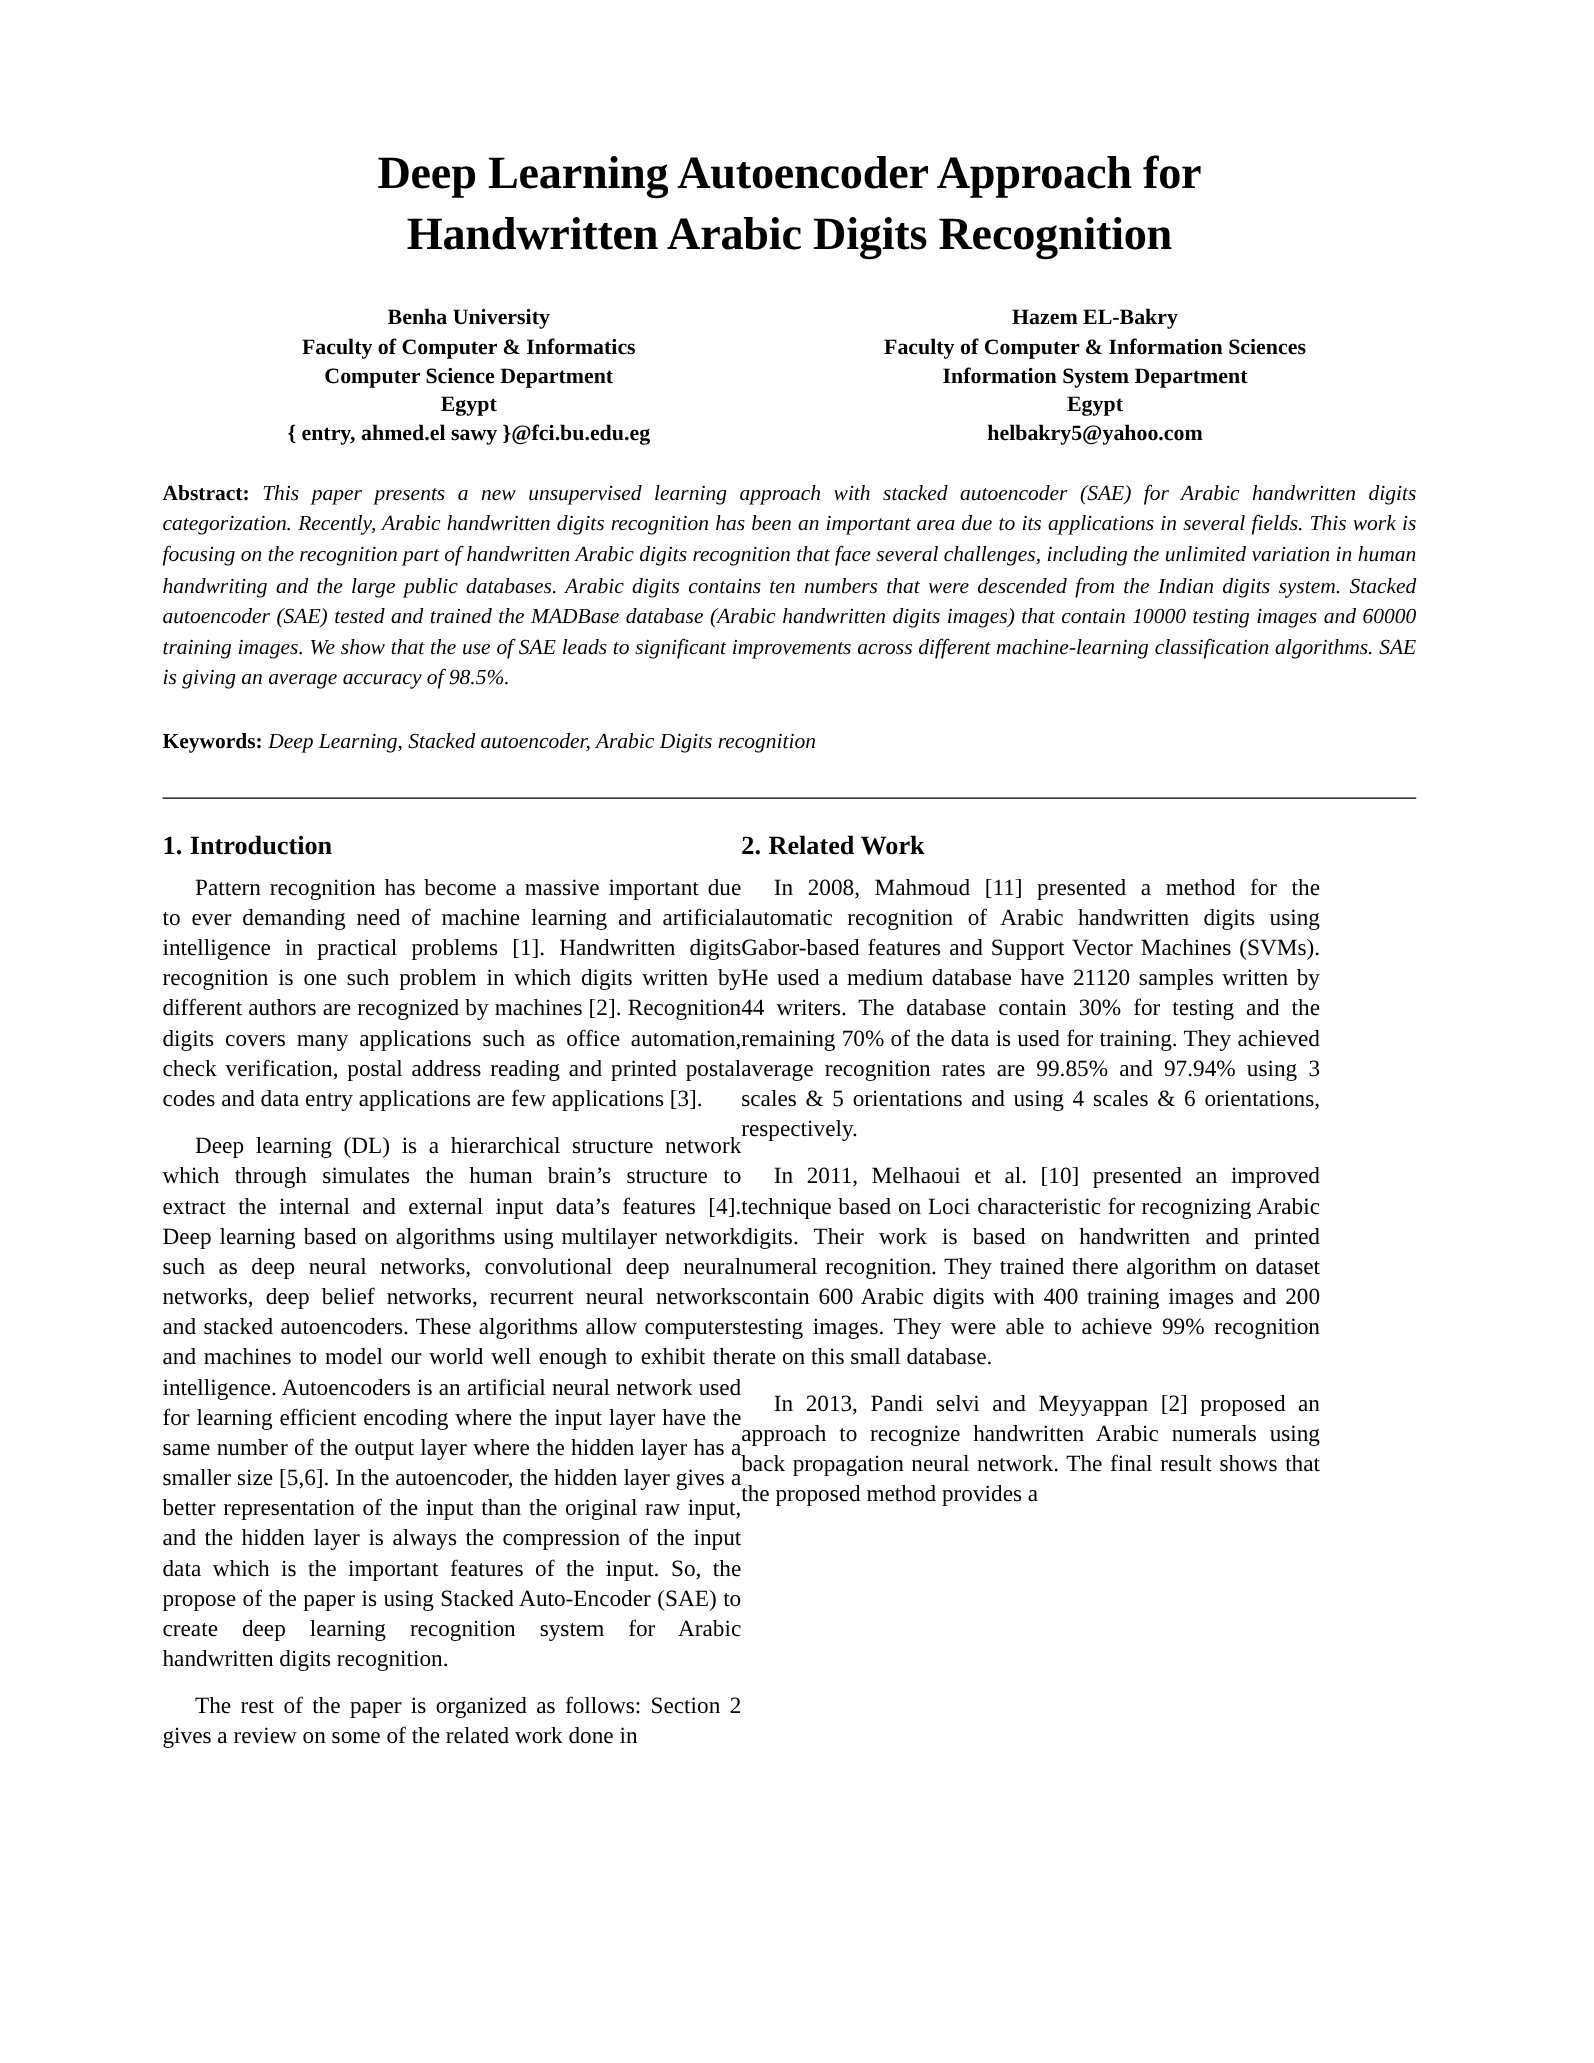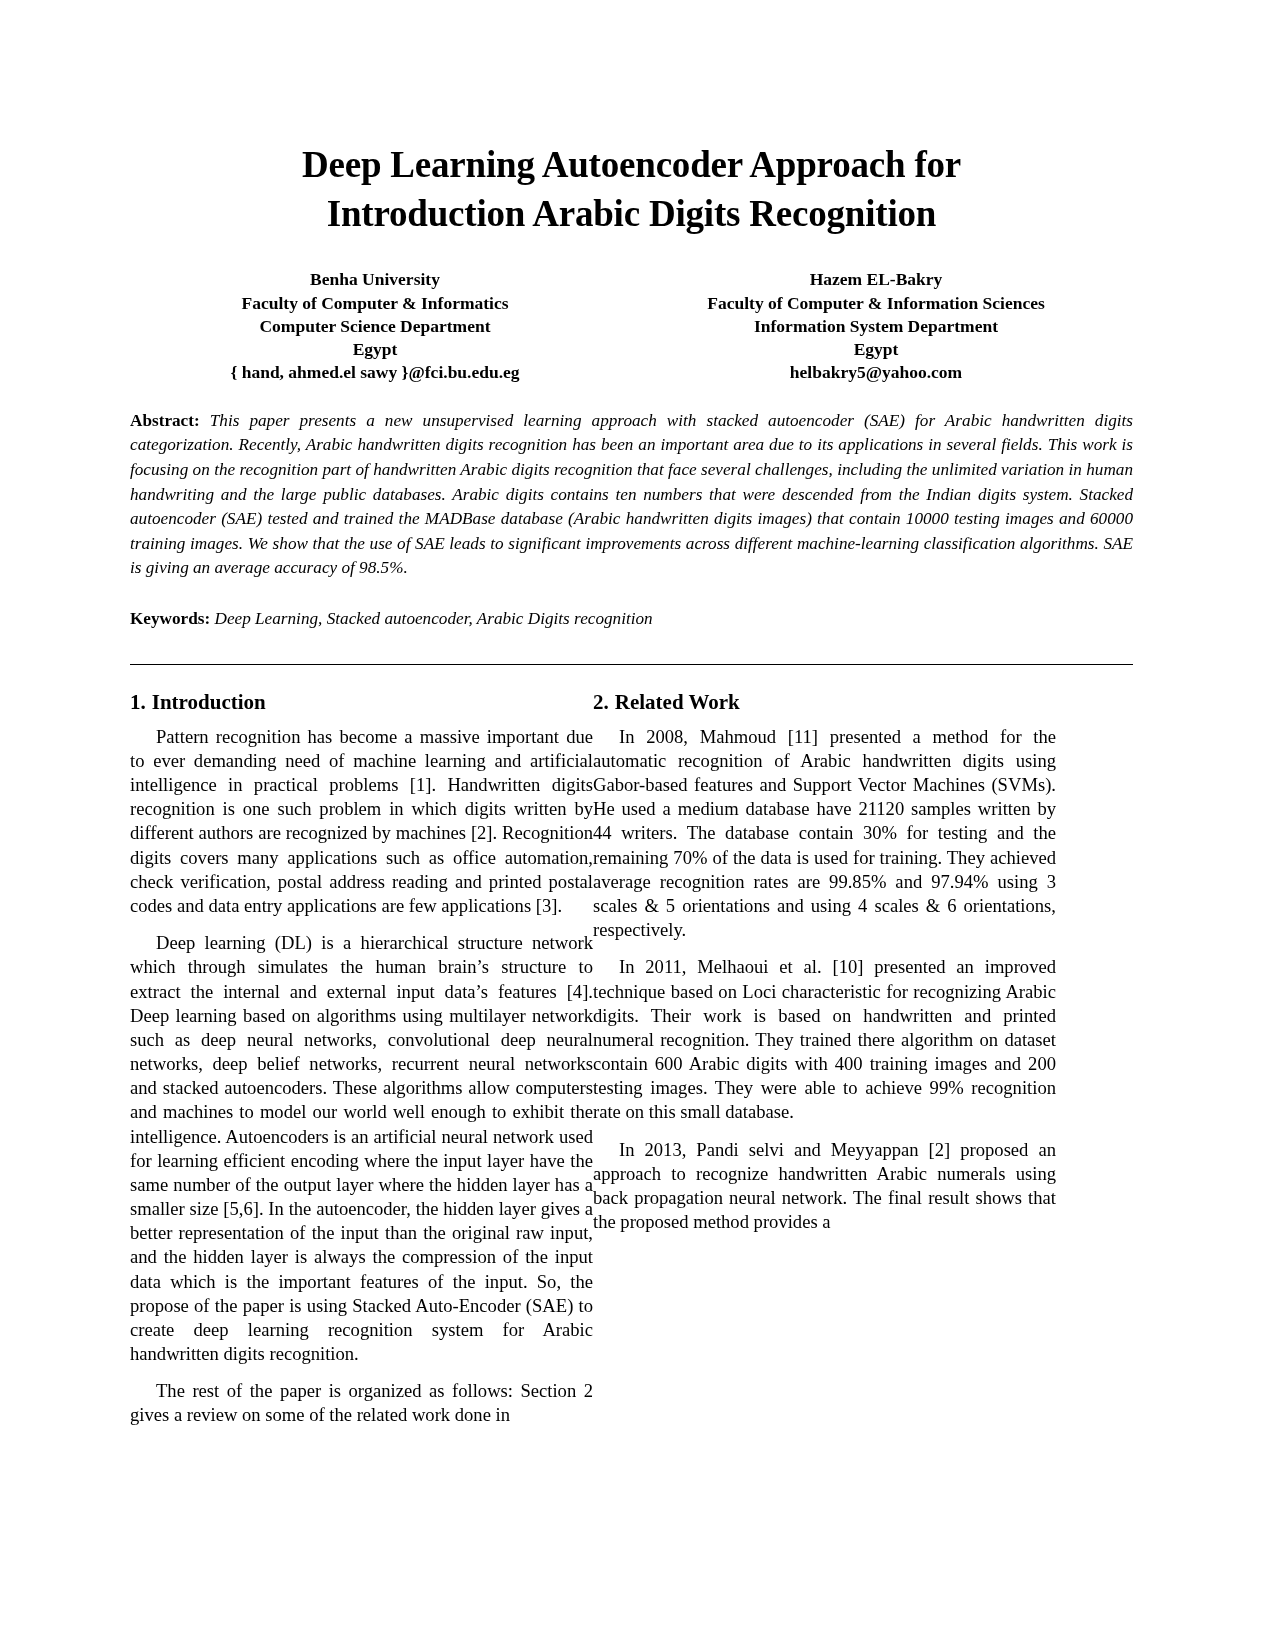--- a/index.html
+++ b/index.html
@@ -13,21 +13,21 @@
     height: 1650px;
     font-family: "Liberation Serif", "DejaVu Serif", serif;
     color: #000000;
     position: relative;
     overflow: hidden;
   }
   .page {
     width: 1263px;
     height: 1650px;
     box-sizing: border-box;
-    padding: 118px 130px 40px 130px;
+    padding: 92px 130px 40px 130px;
     position: relative;
   }
 
   
   .title {
     text-align: center;
     font-weight: bold;
     font-size: 37px;
     line-height: 1.33;
     letter-spacing: -0.2px;
@@ -116,30 +116,30 @@
     margin-bottom: 0;
   }
 </style>
 </head>
 <body>
 
 <div class="page">
 
   <div class="title">
     <span>Deep Learning Autoencoder Approach for</span><br>
-    <span>Introduction Arabic Digits Recognition</span>
+    <span>Handwritten Arabic Digits Recognition</span>
   </div>
 
   <div class="authors">
     <div class="author-col">
       <span class="ln">Benha University</span>
       <span class="ln">Faculty of Computer &amp; Informatics</span>
       <span class="ln">Computer Science Department</span>
       <span class="ln">Egypt</span>
-      <span class="ln">{ hand, ahmed.el sawy }@fci.bu.edu.eg</span>
+      <span class="ln">{ entry, ahmed.el sawy }@fci.bu.edu.eg</span>
     </div>
     <div class="author-col">
       <span class="ln">Hazem EL-Bakry</span>
       <span class="ln">Faculty of Computer &amp; Information Sciences</span>
       <span class="ln">Information System Department</span>
       <span class="ln">Egypt</span>
       <span class="ln">helbakry5@yahoo.com</span>
     </div>
   </div>
 

